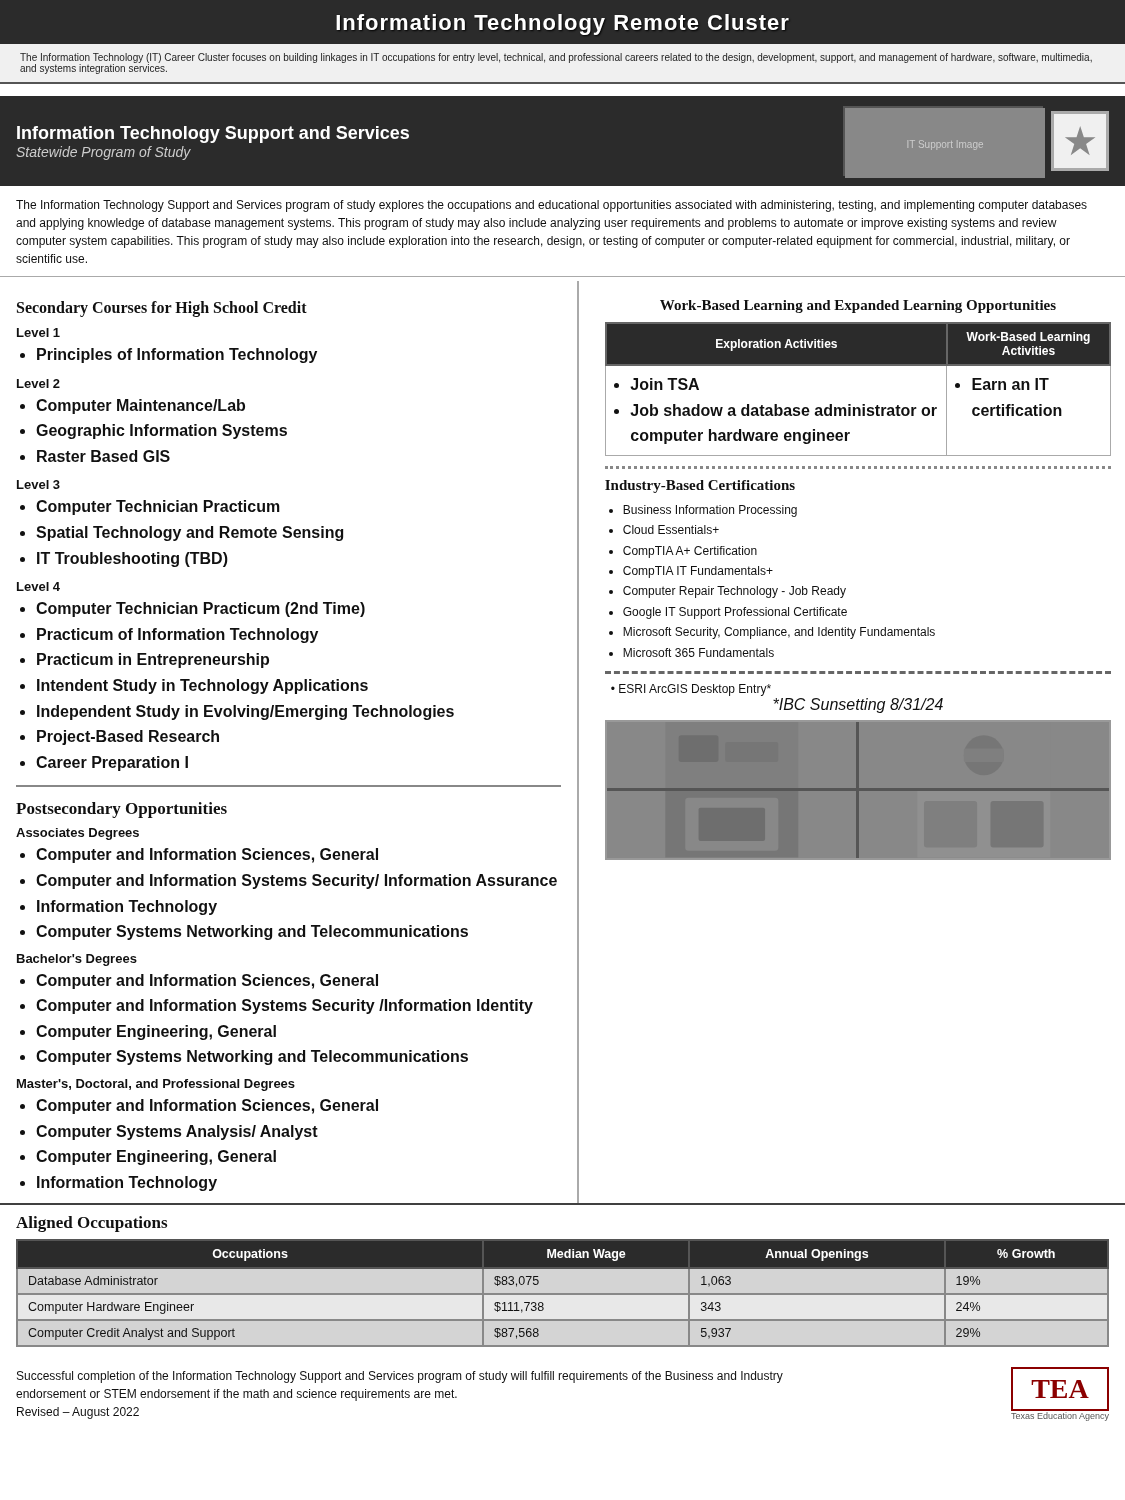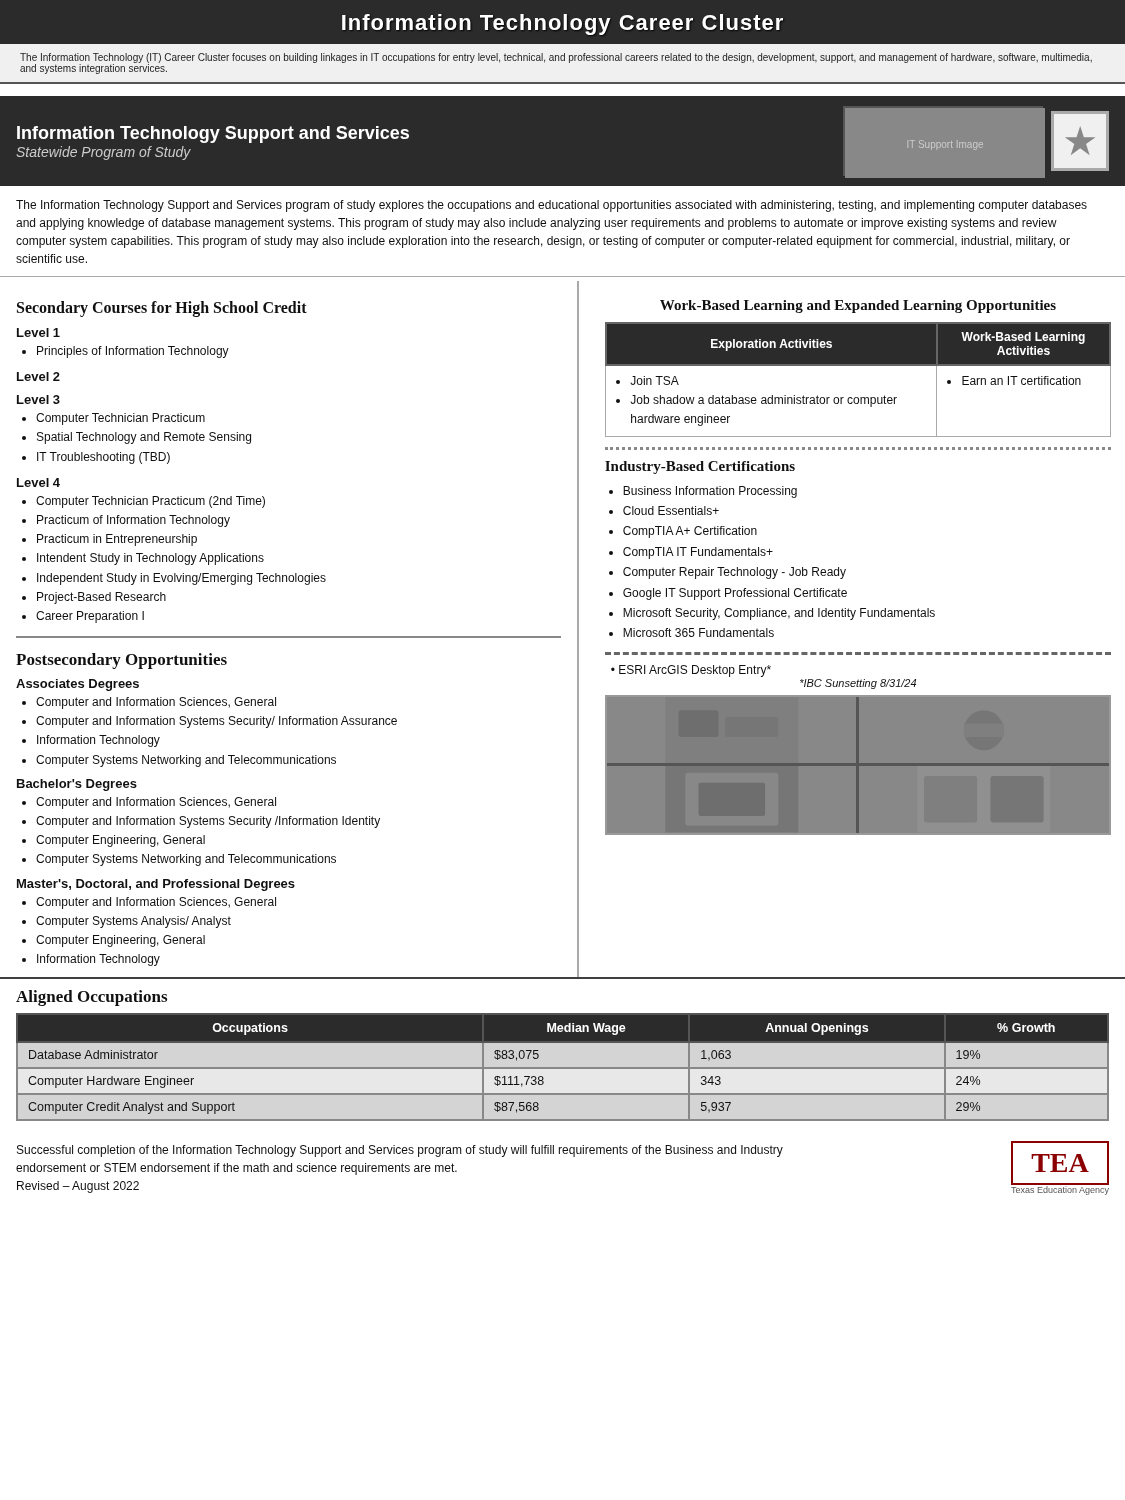--- a/index.html
+++ b/index.html
@@ -110,22 +110,23 @@
     }
     .level-label {
       font-size: 13px;
       font-weight: bold;
       margin-top: 8px;
       margin-bottom: 2px;
     }
     .bullet-list {
       list-style: disc;
       margin-left: 20px;
-      font-size: 12px;
+      font-size: 16px;
       line-height: 1.6;
+      font-weight: bold;
     }
 
     
     .wbl-title {
       text-align: center;
       font-size: 15px;
       font-family: Georgia, serif;
       font-weight: bold;
       margin-bottom: 8px;
       margin-top: 8px;
@@ -174,21 +175,21 @@
     .ibc-divider {
       border: none;
       border-top: 3px dashed #666;
       margin: 8px 0;
     }
     .ibc-note {
       font-size: 12px;
       margin-left: 6px;
     }
     .ibc-sunset {
-      font-size: 11px;
+      font-size: 16px;
       font-style: italic;
       text-align: center;
       margin-bottom: 6px;
     }
 
     
     .photo-grid {
       display: grid;
       grid-template-columns: 1fr 1fr;
       grid-template-rows: 1fr 1fr;
@@ -288,21 +289,21 @@
     .divider-line {
       border: none;
       border-top: 2px solid #888;
       margin: 10px 0 6px;
     }
   </style>
 </head>
 <body>
 
 <div class="page-header">
-  <h1>Information Technology Career Cluster</h1>
+  <h1>Information Technology Remote Cluster</h1>
 </div>
 <div class="page-subtitle">The Information Technology (IT) Career Cluster focuses on building linkages in IT occupations for entry level, technical, and professional careers related to the design, development, support, and management of hardware, software, multimedia, and systems integration services.</div>
 
 <div class="program-banner">
   <div class="program-banner-text">
     <h2>Information Technology Support and Services</h2>
     <h3>Statewide Program of Study</h3>
   </div>
   <div class="program-banner-imgs">
     <div class="img-placeholder" style="width:200px;height:70px;background:#777;">
@@ -322,20 +323,25 @@
   <div class="col-left">
 
     <div class="section-title">Secondary Courses for High School Credit</div>
 
     <div class="level-label">Level 1</div>
     <ul class="bullet-list">
       <li>Principles of Information Technology</li>
     </ul>
 
     <div class="level-label">Level 2</div>
+    <ul class="bullet-list">
+      <li>Computer Maintenance/Lab</li>
+      <li>Geographic Information Systems</li>
+      <li>Raster Based GIS</li>
+    </ul>
 
     <div class="level-label">Level 3</div>
     <ul class="bullet-list">
       <li>Computer Technician Practicum</li>
       <li>Spatial Technology and Remote Sensing</li>
       <li>IT Troubleshooting (TBD)</li>
     </ul>
 
     <div class="level-label">Level 4</div>
     <ul class="bullet-list">

